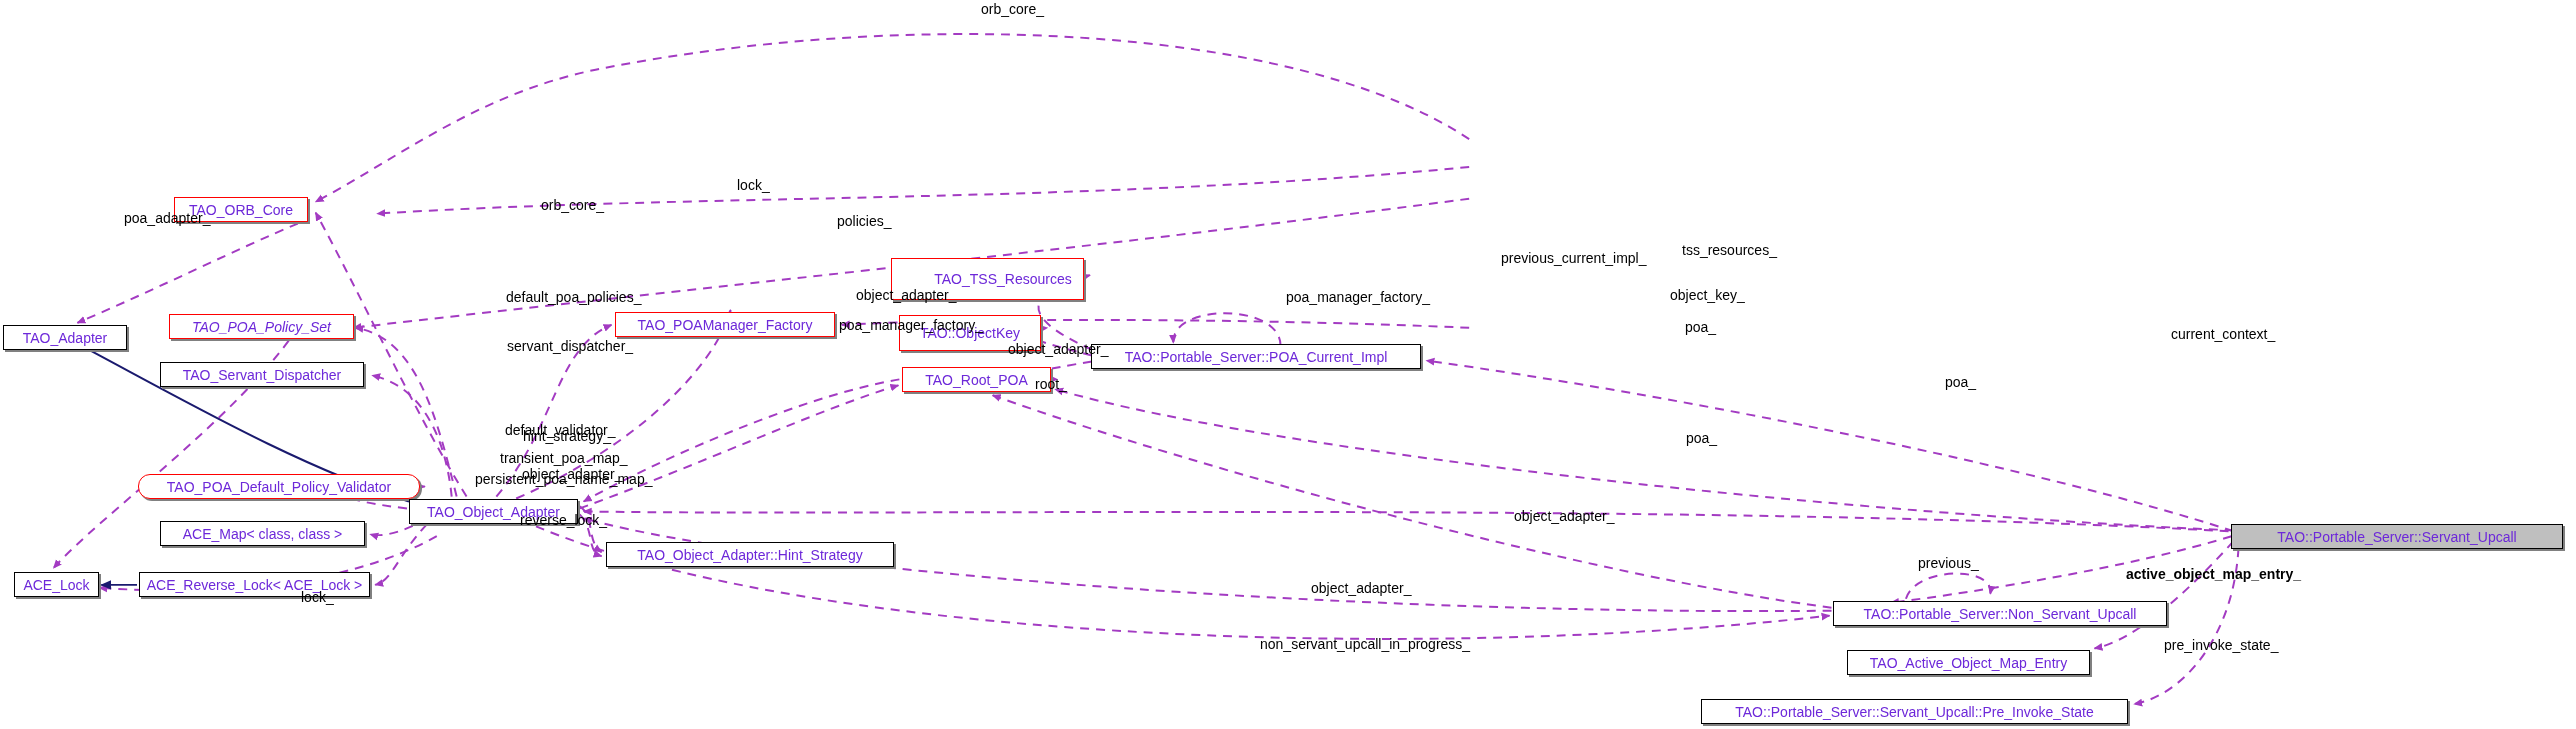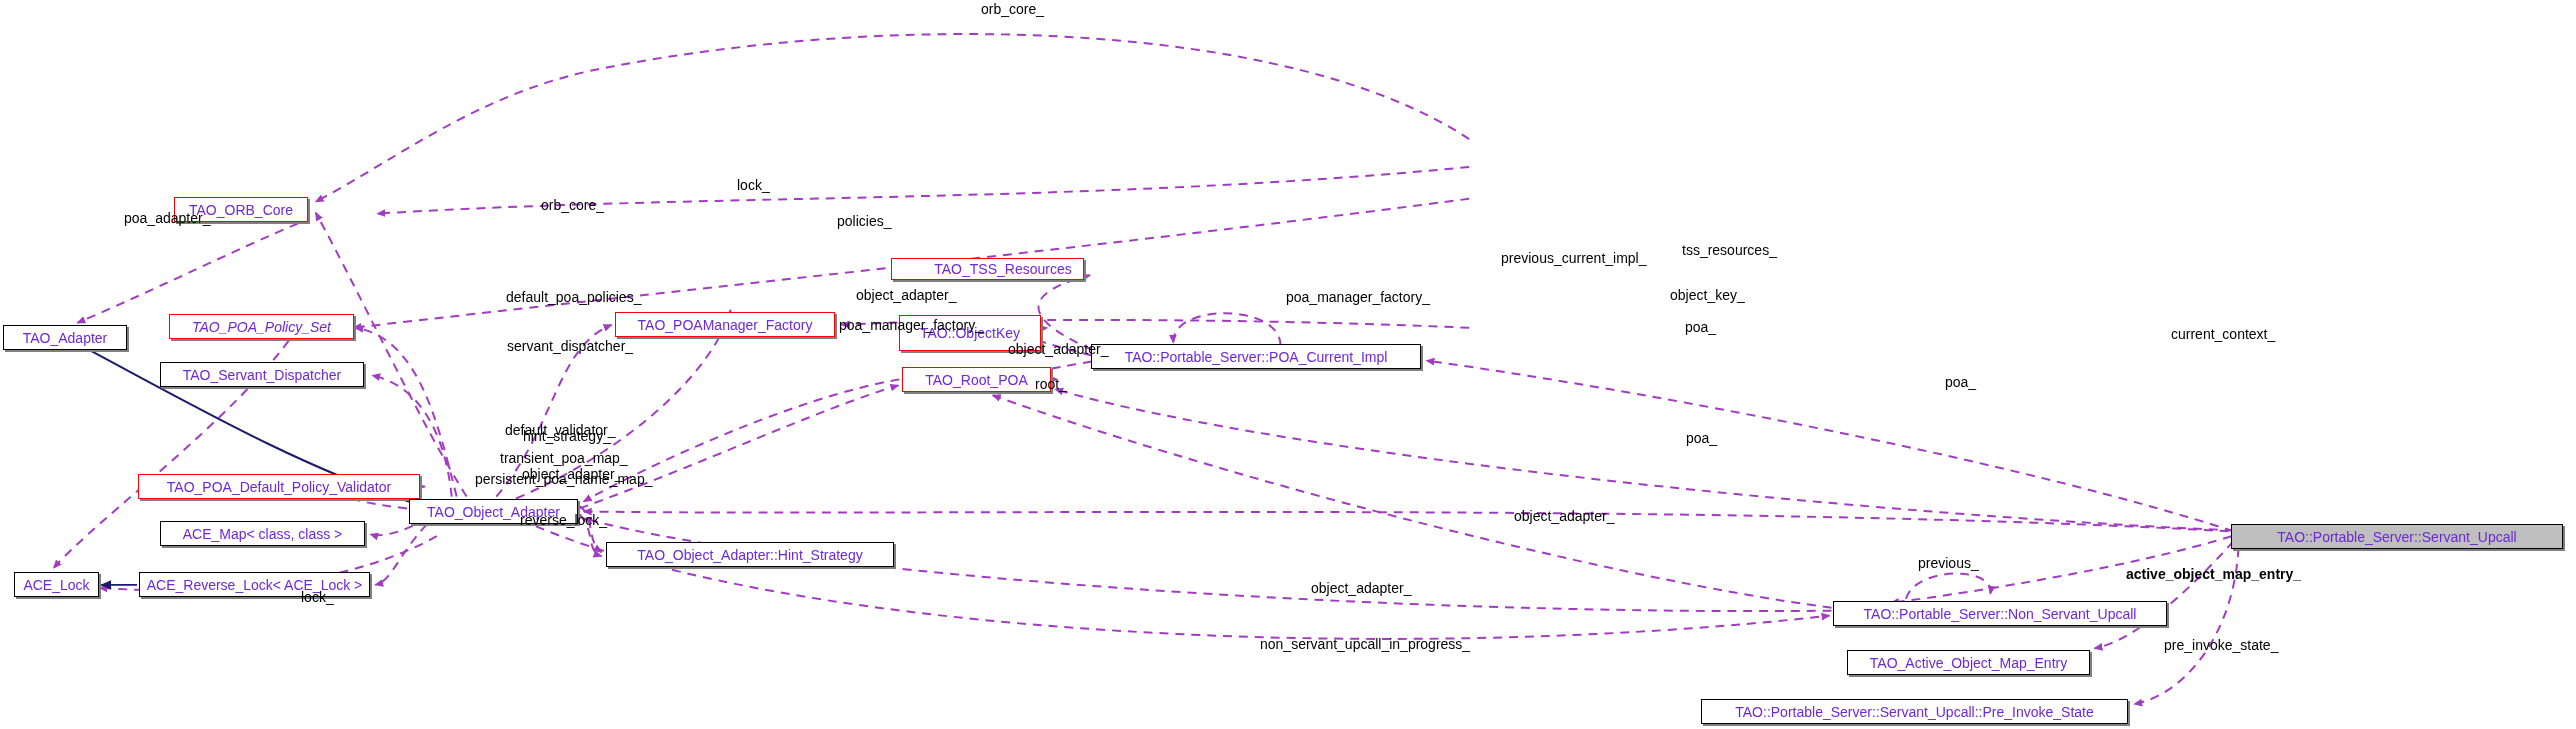--- a/index.html
+++ b/index.html
@@ -121,29 +121,29 @@
 
       <path d="M138,589 L102,589"></path>
     </g>
   </svg>
 
   <div id="nodes">
       <div class="node" style="left: 3px; top: 325px; width: 124px; height: 25px;">TAO_Adapter</div>
       <div class="node red" style="left: 174px; top: 197px; width: 134px; height: 25px;">TAO_ORB_Core</div>
       <div class="node red" style="left: 169px; top: 314px; width: 185px; height: 25px; font-style: italic;">TAO_POA_Policy_Set</div>
       <div class="node" style="left: 160px; top: 362px; width: 204px; height: 25px;">TAO_Servant_Dispatcher</div>
-      <div class="node red" style="left: 138px; top: 474px; width: 282px; height: 25px;">TAO_POA_Default_Policy_Validator</div>
+      <div class="node red" style="left: 138px; top: 474px; width: 282px; height: 25px; border-radius: 12px;">TAO_POA_Default_Policy_Validator</div>
       <div class="node" style="left: 160px; top: 521px; width: 205px; height: 25px;">ACE_Map&lt; class, class &gt;</div>
       <div class="node" style="left: 14px; top: 572px; width: 85px; height: 25px;">ACE_Lock</div>
       <div class="node" style="left: 139px; top: 572px; width: 231px; height: 25px;">ACE_Reverse_Lock&lt; ACE_Lock &gt;</div>
       <div class="node" style="left: 409px; top: 499px; width: 169px; height: 25px;">TAO_Object_Adapter</div>
       <div class="node red" style="left: 615px; top: 312px; width: 220px; height: 25px;">TAO_POAManager_Factory</div>
       <div class="node red" style="left: 902px; top: 367px; width: 149px; height: 25px;">TAO_Root_POA</div>
       <div class="node" style="left: 606px; top: 542px; width: 288px; height: 25px;">TAO_Object_Adapter::Hint_Strategy</div>
-      <div class="node red" style="left: 891px; top: 258px; width: 193px; height: 22px; padding-left: 31px;">TAO_TSS_Resources</div>
+      <div class="node red" style="left: 891px; top: 258px; width: 193px; height: 42px; padding-left: 31px;">TAO_TSS_Resources</div>
       <div class="node red" style="left: 899px; top: 315px; width: 142px; height: 36px;">TAO::ObjectKey</div>
       <div class="node" style="left: 1091px; top: 344px; width: 330px; height: 25px;">TAO::Portable_Server::POA_Current_Impl</div>
       <div class="node current" style="left: 2231px; top: 524px; width: 332px; height: 25px;">TAO::Portable_Server::Servant_Upcall</div>
       <div class="node" style="left: 1833px; top: 601px; width: 334px; height: 25px;">TAO::Portable_Server::Non_Servant_Upcall</div>
       <div class="node" style="left: 1847px; top: 650px; width: 243px; height: 25px;">TAO_Active_Object_Map_Entry</div>
       <div class="node" style="left: 1701px; top: 699px; width: 427px; height: 25px;">TAO::Portable_Server::Servant_Upcall::Pre_Invoke_State</div>
     </div>
   <div id="labels">
       <div class="edge-label" style="left: 981px; top: 2px;">orb_core_</div>
       <div class="edge-label" style="left: 124px; top: 211px;">poa_adapter_</div>

